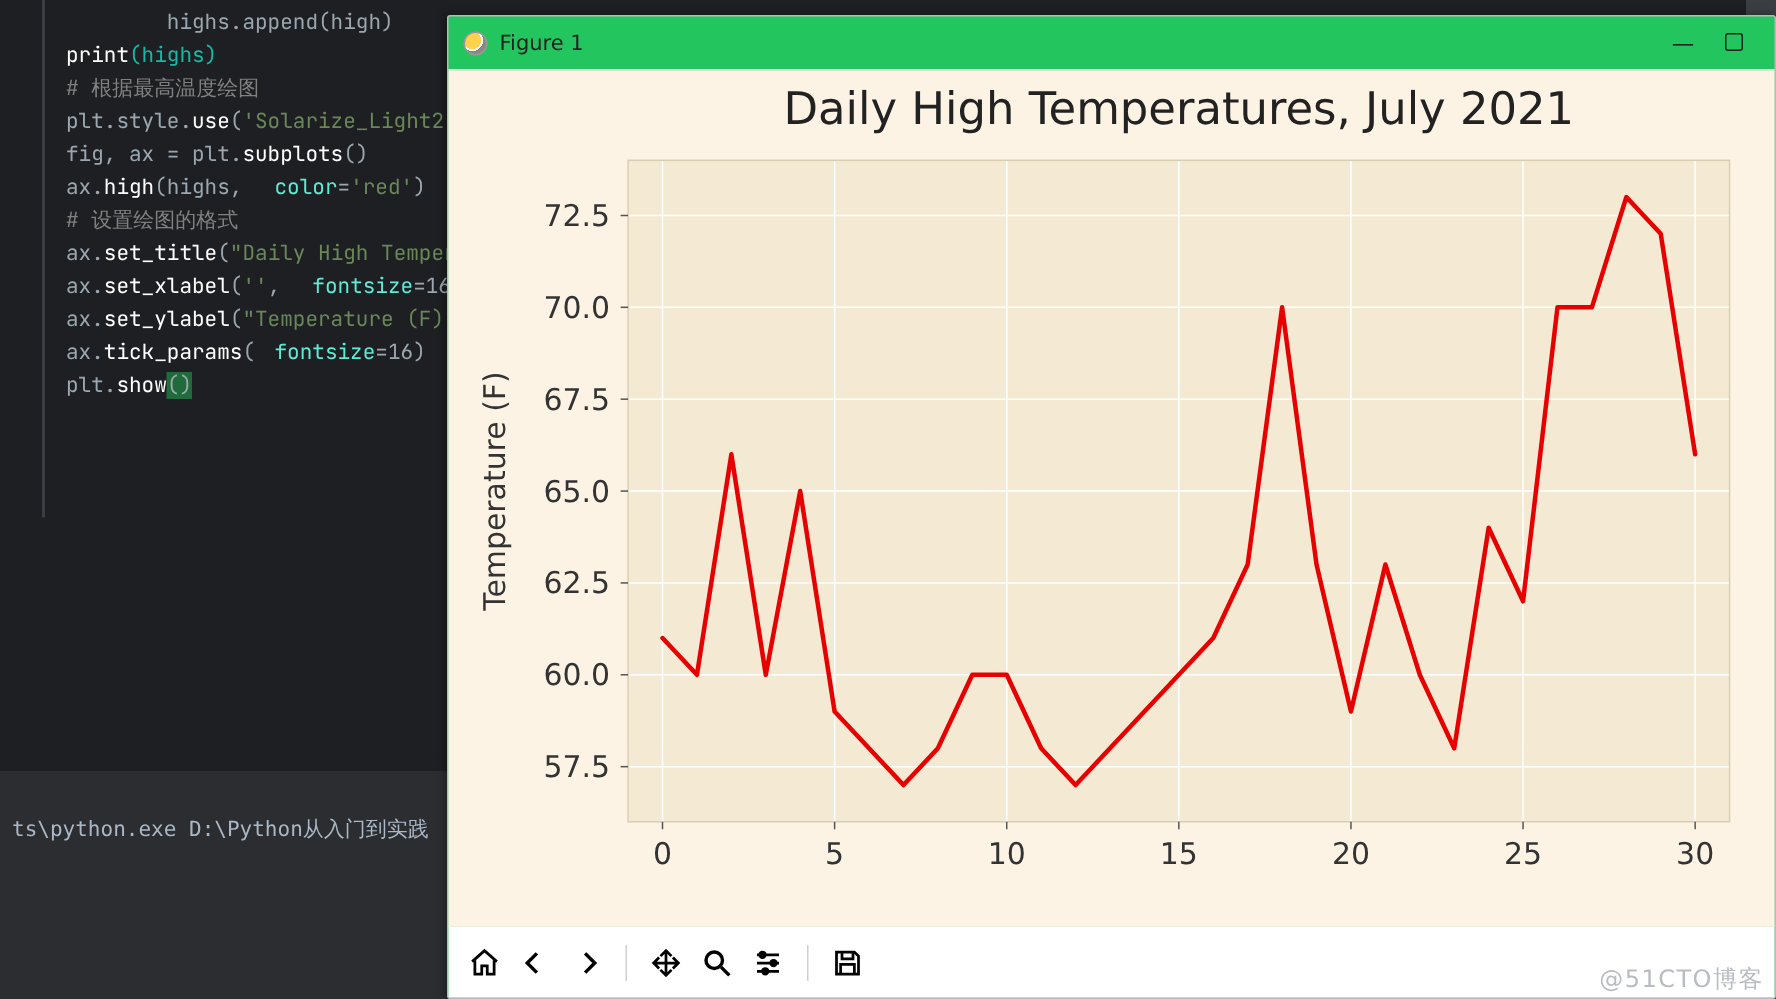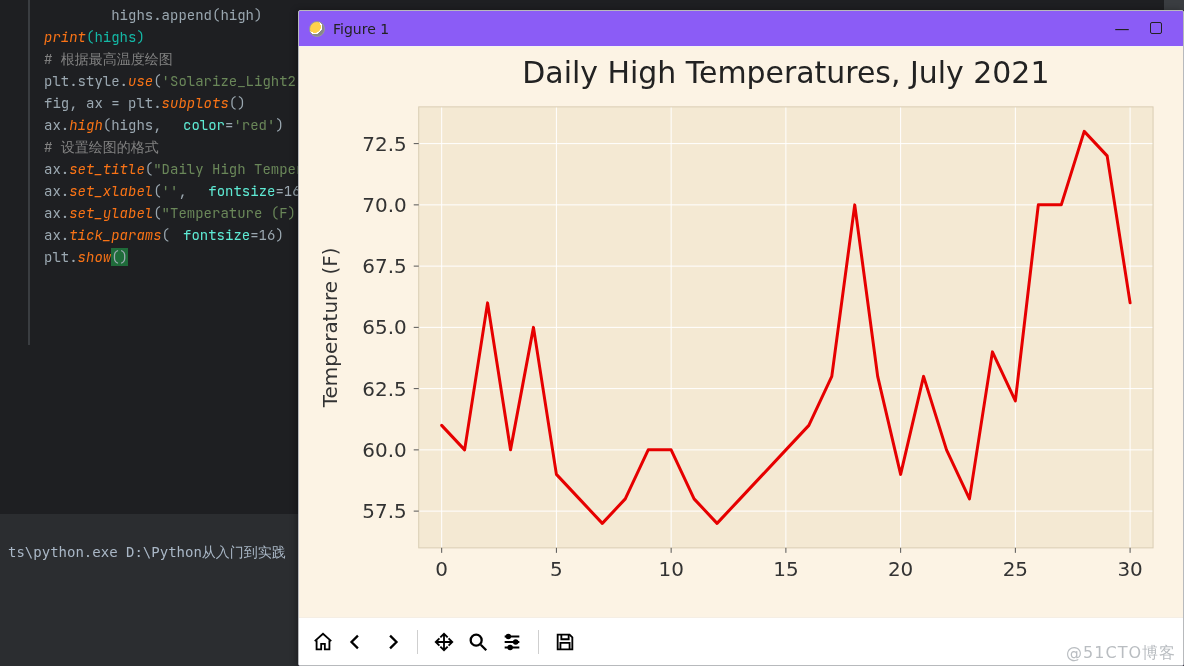--- a/index.html
+++ b/index.html
@@ -11,39 +11,39 @@
     position: absolute; left: 0; top: 0; width: 1184px; height: 505px;
     background: #1e1f22; color: #9aa7b0;
     font-family: "JetBrains Mono", Consolas, monospace; font-size: 14px;
     padding-left: 44px; padding-top: 4px;
   }
   .gutter {
     position: absolute; left: 28px; top: 0; bottom: 160px; width: 2px;
     background: #3a3d41;
   }
   .line { white-space: pre; line-height: 22px; }
-  .k-fn { color: #f97316; font-style: italic; }
+  .k-fn { color: #ffffff; }
   .k-str { color: #6a8759; }
   .k-kw { color: #5eead4; margin-left: 13px; }
   .k-cmt { color: #808080; }
   .k-par { color: #14b8a6; }
   .hl { background: #1f6b3a; }
 
   
   .console {
     position: absolute; left: 0; top: 514px; width: 1184px; height: 152px;
     background: #2b2d30; color: #a9b7c6;
     font-family: Consolas, monospace; font-size: 14px;
     padding: 30px 8px 8px 8px;
   }
 
   
   .figwin {
     position: absolute; left: 298px; top: 10px; width: 886px; height: 656px;
-    background: #8b5cf6; border: 1px solid #b7b9bc; border-radius: 2px;
+    background: #22c55e; border: 1px solid #b7b9bc; border-radius: 2px;
     box-shadow: -2px 0 6px rgba(0,0,0,.3);
     display: flex; flex-direction: column;
   }
   .titlebar {
     height: 36px; display: flex; align-items: center; padding: 0 10px;
     border-bottom: 1px solid #f3f3f3;
   }
   .titlebar .appicon { width: 16px; height: 16px; margin-right: 8px;
     background: radial-gradient(circle at 35% 35%, #ffd24d 45%, #fff 46% 55%, #888 56%);
     border-radius: 50%; border:1px solid #999;

